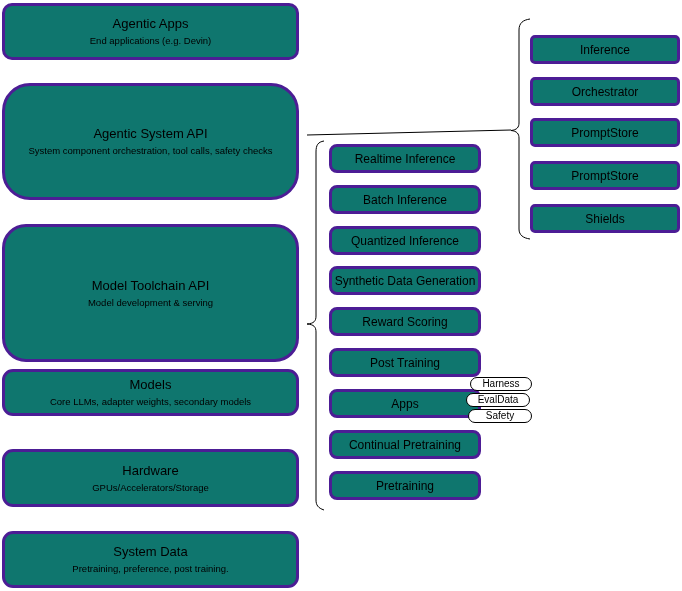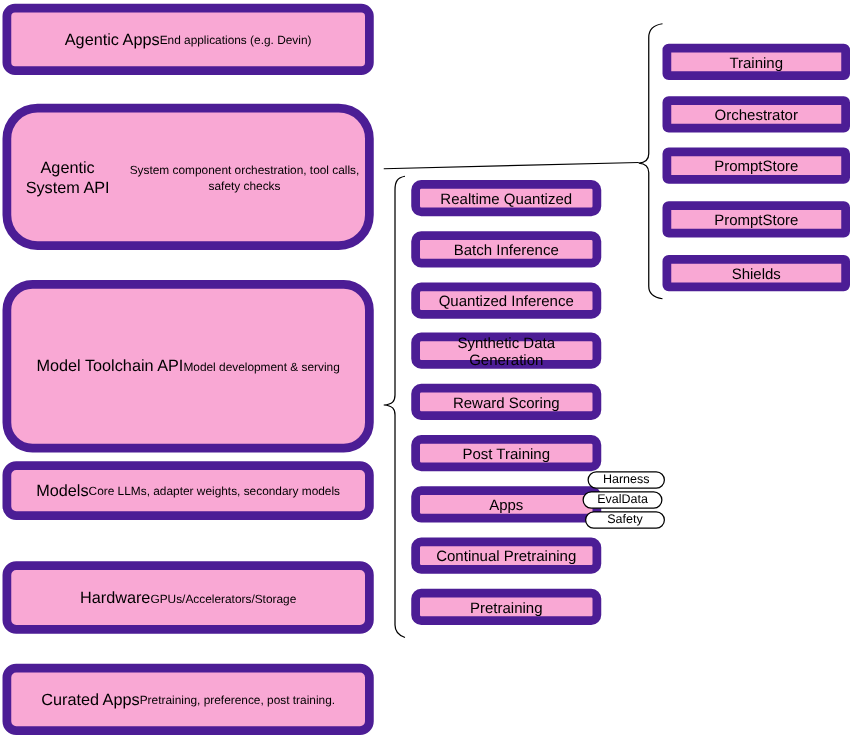--- a/index.html
+++ b/index.html
@@ -3,22 +3,22 @@
 <meta charset="utf-8">
 <style>
   html,body{margin:0;padding:0;background:#ffffff;}
   .canvas{
     position:relative;width:682px;height:591px;background:#ffffff;
     font-family:"Liberation Sans","DejaVu Sans",sans-serif;color:#000;
     overflow:hidden;
   }
   .connector-layer{position:absolute;left:0;top:0;width:682px;height:591px;}
   .box{
-    position:absolute;box-sizing:border-box;background:#f9a8d4;border:7px solid #4c1d95;
-    display:flex;flex-direction:row;align-items:center;justify-content:center;
+    position:absolute;box-sizing:border-box;background:#0f766e;border:3px solid #4c1d95;
+    display:flex;flex-direction:column;align-items:center;justify-content:center;
     text-align:center;
   }
   .bigbox{left:2px;width:297px;}
   .bigbox .title{font-size:13px;line-height:16px;}
   .bigbox .subtitle{font-size:9.5px;line-height:13px;margin-top:2px;}
   .midbox{left:329px;width:152px;height:29px;border-radius:8px;font-size:12px;}
   .rightbox{left:530px;width:150px;height:29px;border-radius:5px;font-size:12px;}
   .oval{
     position:absolute;box-sizing:border-box;background:#fff;border:1px solid #000;
     border-radius:8px;height:14px;display:flex;align-items:center;justify-content:center;
@@ -50,37 +50,37 @@
   </div>
   <div class="box bigbox" style="top:369px;height:47px;border-radius:11px">
     <div class="title">Models</div>
     <div class="subtitle">Core LLMs, adapter weights, secondary models</div>
   </div>
   <div class="box bigbox" style="top:449px;height:58px;border-radius:11px">
     <div class="title">Hardware</div>
     <div class="subtitle">GPUs/Accelerators/Storage</div>
   </div>
   <div class="box bigbox" style="top:531px;height:57px;border-radius:11px">
-    <div class="title">Curated Apps</div>
+    <div class="title">System Data</div>
     <div class="subtitle">Pretraining, preference, post training.</div>
   </div>
 
-  <div class="box midbox" style="top:144px">Realtime Quantized</div>
+  <div class="box midbox" style="top:144px">Realtime Inference</div>
   <div class="box midbox" style="top:185px">Batch Inference</div>
   <div class="box midbox" style="top:226px">Quantized Inference</div>
   <div class="box midbox" style="top:266px">Synthetic Data Generation</div>
   <div class="box midbox" style="top:307px">Reward Scoring</div>
   <div class="box midbox" style="top:348px">Post Training</div>
   <div class="box midbox" style="top:389px">Apps</div>
   <div class="box midbox" style="top:430px">Continual Pretraining</div>
   <div class="box midbox" style="top:471px">Pretraining</div>
 
   <div class="oval" style="top:377px;left:470px;width:62px">Harness</div>
   <div class="oval" style="top:393px;left:466px;width:64px">EvalData</div>
   <div class="oval" style="top:409px;left:468px;width:64px">Safety</div>
 
-  <div class="box rightbox" style="top:35px">Training</div>
+  <div class="box rightbox" style="top:35px">Inference</div>
   <div class="box rightbox" style="top:77px">Orchestrator</div>
   <div class="box rightbox" style="top:118px">PromptStore</div>
   <div class="box rightbox" style="top:161px">PromptStore</div>
   <div class="box rightbox" style="top:204px">Shields</div>
 
 </div>
 
 </body></html>

